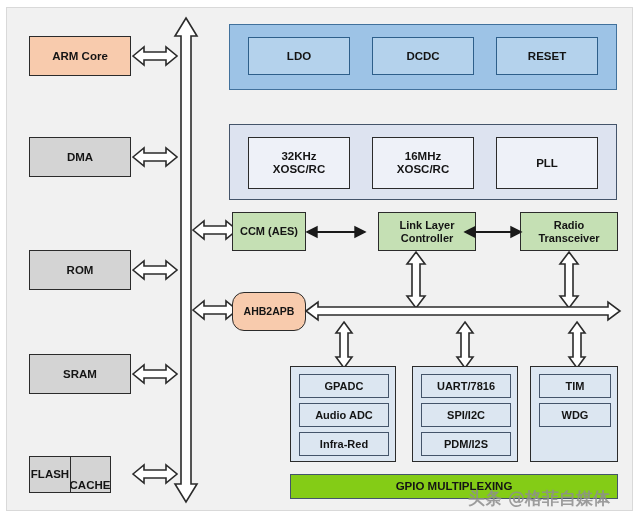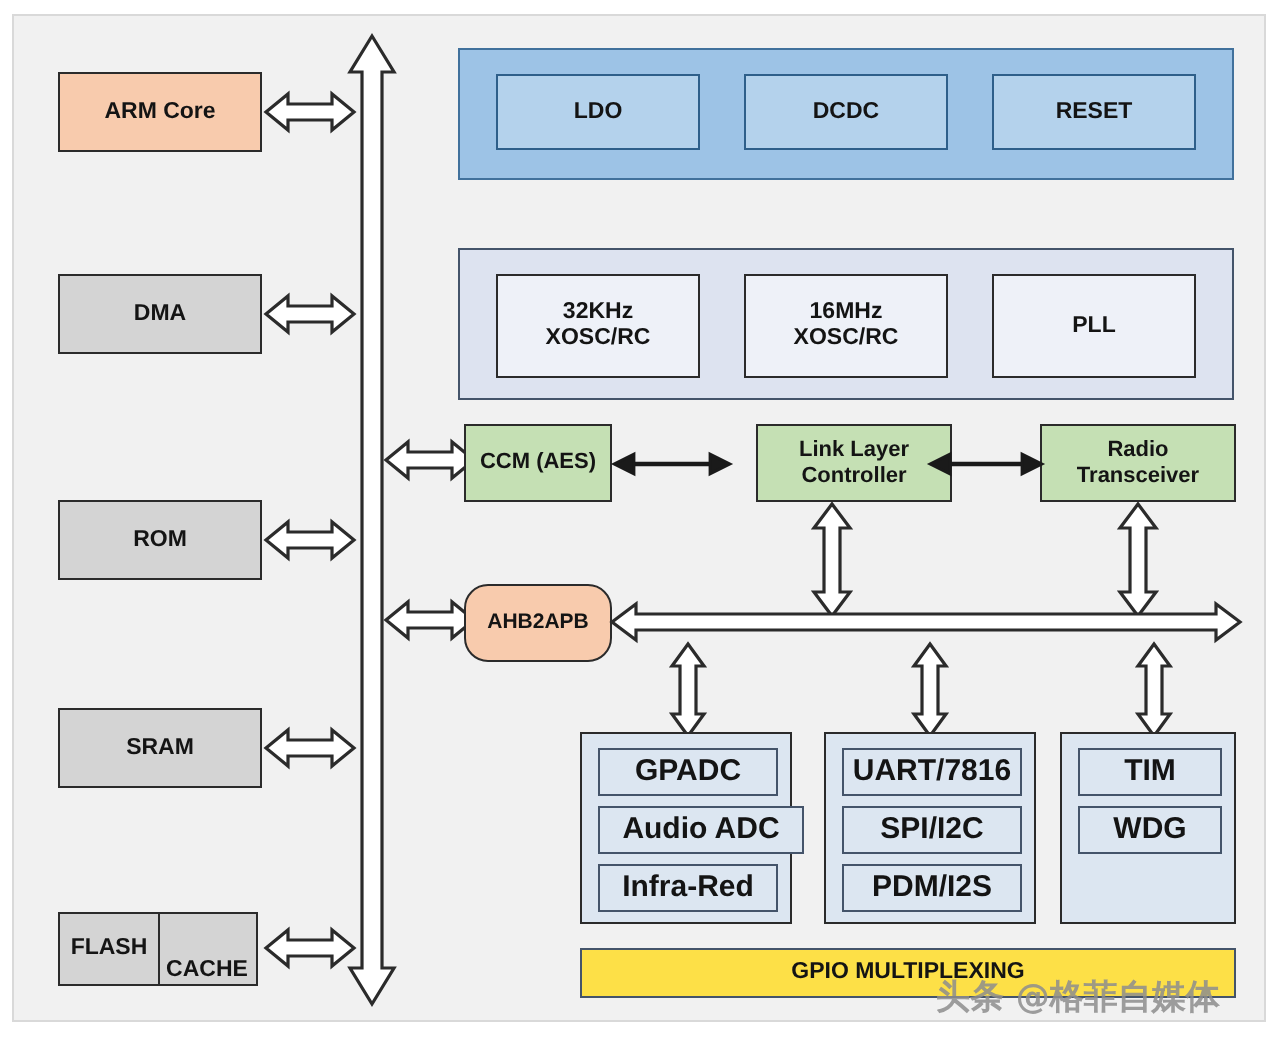--- a/index.html
+++ b/index.html
@@ -10,22 +10,22 @@
   .blk{position:absolute;box-sizing:border-box;display:flex;align-items:center;justify-content:center;text-align:center;
        font-weight:bold;color:#141414;line-height:1.12;}
   .b-core{background:#f8cbad;border:1.3px solid #2b2b2b;font-size:11.5px;}
   .b-mem{background:#d4d4d4;border:1.3px solid #2b2b2b;font-size:11.5px;}
   .b-green{background:#c5e0b4;border:1.3px solid #2b2b2b;font-size:11px;}
   .b-grp-power{background:#9dc3e6;border:1.6px solid #41719c;}
   .b-grp-clock{background:#dde3f0;border:1.6px solid #44546a;margin-top:12px;}
   .b-sub-power{background:#b4d2ec;border:1.3px solid #2e5f8a;font-size:11.5px;}
   .b-sub-clock{background:#eef1f8;border:1.3px solid #2b2b2b;font-size:11.5px;}
   .b-grp-per{background:#dce6f1;border:1.5px solid #2b2b2b;}
-  .b-sub-per{background:#dce6f1;border:1.3px solid #44546a;font-size:15px;}
-  .b-gpio{background:#fde047;border:1.3px solid #44546a;font-size:11.5px;}
+  .b-sub-per{background:#dce6f1;border:1.3px solid #44546a;font-size:11px;}
+  .b-gpio{background:#84cc16;border:1.3px solid #44546a;font-size:11.5px;}
   .divider{position:absolute;top:0;bottom:0;width:1.3px;background:#2b2b2b;}
 
   svg.arrow{position:absolute;overflow:visible;}
   svg.arrow path,svg.arrow polygon,svg.arrow polyline{fill:#ffffff;stroke:#2b2b2b;stroke-width:1.6;stroke-linejoin:miter;}
   svg.solid path,svg.solid polygon{fill:#1a1a1a;stroke:#1a1a1a;stroke-width:1.4;}
   svg.solid line{stroke:#1a1a1a;stroke-width:2.2;}
 
   #watermark{position:absolute;left:468px;top:487px;font-size:17px;font-weight:bold;color:#8e8e8e;
              letter-spacing:0px;white-space:nowrap;font-family:"DejaVu Sans",sans-serif;opacity:.85;}
 </style>
@@ -44,21 +44,21 @@
     </div>
 
     <div class="blk b-mem" style="left:22px;top:242px;width:102px;height:40px;">
       <span>ROM</span>
     </div>
 
     <div class="blk b-mem" style="left:22px;top:346px;width:102px;height:40px;">
       <span>SRAM</span>
     </div>
 
-    <div class="blk b-mem" style="left:22px;top:448px;width:100px;height:37px;padding:0;">
+    <div class="blk b-mem" style="left:22px;top:448px;width:82px;height:37px;padding:0;">
       <div style="position:absolute;left:0;top:0;width:50%;height:100%;display:flex;align-items:center;justify-content:center;">
         <span>FLASH</span>
       </div>
       <div class="divider" style="left:50%;"></div>
       <div style="position:absolute;left:50%;top:0;width:50%;height:100%;display:flex;align-items:flex-end;justify-content:center;">
         <span>CACHE</span>
       </div>
     </div>
 
     <svg class="arrow" style="left:166px;top:8px;width:26px;height:488px;" viewBox="0 0 26 488">
@@ -160,21 +160,21 @@
       <polygon points="10,1 18,12 14,12 14,36 18,36 10,47 2,36 6,36 6,12 2,12"></polygon>
     </svg>
     <svg class="arrow" style="left:560px;top:313px;width:20px;height:48px;" viewBox="0 0 20 48">
       <polygon points="10,1 18,12 14,12 14,36 18,36 10,47 2,36 6,36 6,12 2,12"></polygon>
     </svg>
 
     <div class="blk b-grp-per" style="left:283px;top:358px;width:106px;height:96px;">
       <div class="blk b-sub-per" style="left:8px;top:7px;width:90px;height:24px;">
         <span>GPADC</span>
       </div>
-      <div class="blk b-sub-per" style="left:8px;top:36px;width:103px;height:24px;">
+      <div class="blk b-sub-per" style="left:8px;top:36px;width:90px;height:24px;">
         <span>Audio ADC</span>
       </div>
       <div class="blk b-sub-per" style="left:8px;top:65px;width:90px;height:24px;">
         <span>Infra-Red</span>
       </div>
     </div>
 
     <div class="blk b-grp-per" style="left:405px;top:358px;width:106px;height:96px;">
       <div class="blk b-sub-per" style="left:8px;top:7px;width:90px;height:24px;">
         <span>UART/7816</span>

